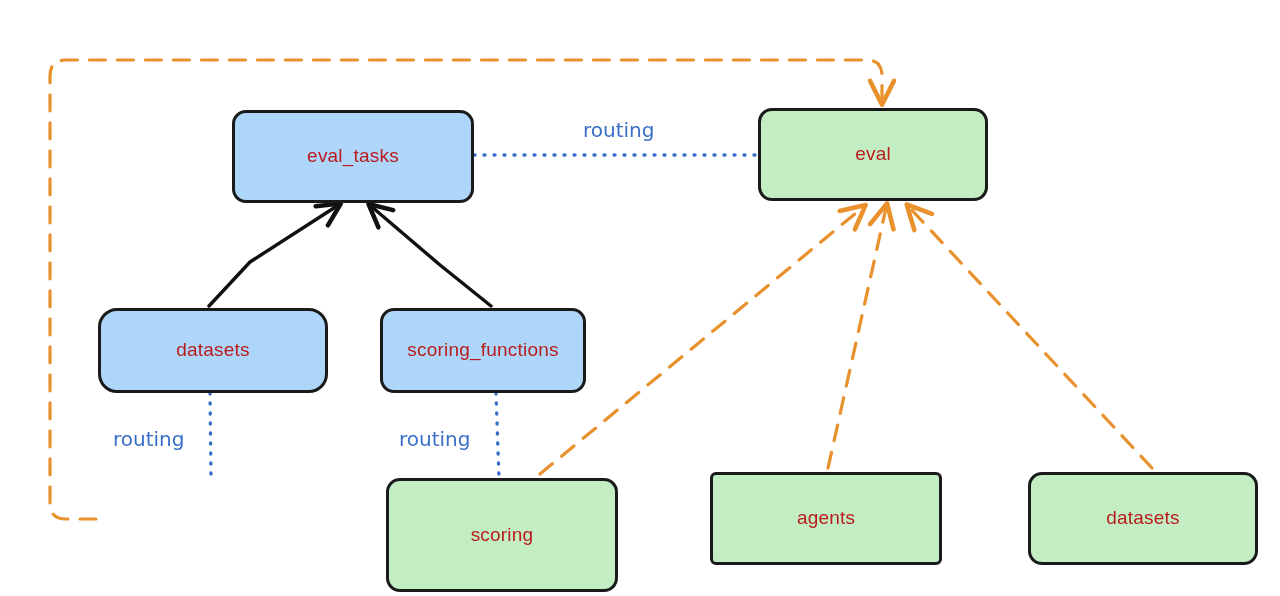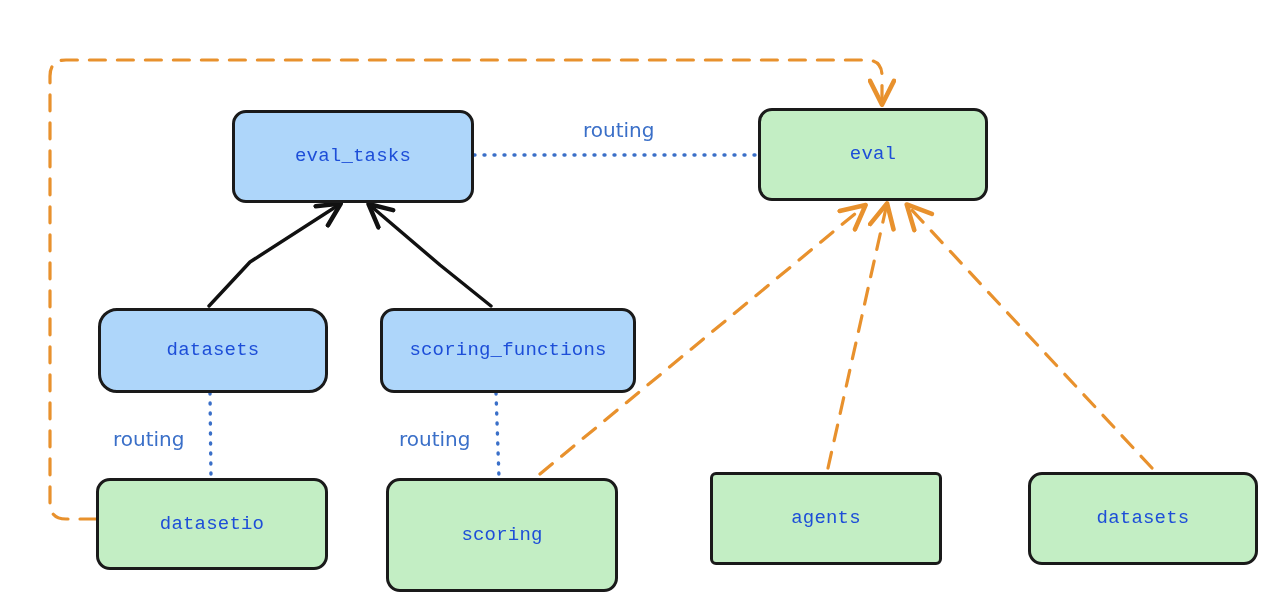--- a/index.html
+++ b/index.html
@@ -37,23 +37,23 @@
     border-radius: 14px;
     text-align: center;
   }
   .node-api {
     background: #aed6fa;
   }
   .node-provider {
     background: #c3eec4;
   }
   .node-label {
-    font-family: Liberation Mono, monospace;
+    font-family: Liberation Sans, sans-serif;
     font-size: 19px;
-    color: #1d4ed8;
+    color: #b91c1c;
     letter-spacing: 0.2px;
     line-height: 1.1;
     padding: 0 6px;
     white-space: nowrap;
   }
   .edge-label {
     position: absolute;
     font-family: "DejaVu Sans", sans-serif;
     font-size: 20px;
     color: #3a6fc8;
@@ -102,27 +102,24 @@
   </div>
 
   <div class="node node-provider" style="left:758px; top:108px; width:230px; height:93px;">
     <span class="node-label">eval</span>
   </div>
 
   <div class="node node-api" style="left:98px; top:308px; width:230px; height:85px;border-radius:19px;">
     <span class="node-label">datasets</span>
   </div>
 
-  <div class="node node-api" style="left:380px; top:308px; width:256px; height:85px;">
+  <div class="node node-api" style="left:380px; top:308px; width:206px; height:85px;">
     <span class="node-label">scoring_functions</span>
   </div>
 
-  <div class="node node-provider" style="left:96px; top:478px; width:232px; height:92px;">
-    <span class="node-label">datasetio</span>
-  </div>
 
   <div class="node node-provider" style="left:386px; top:478px; width:232px; height:114px;">
     <span class="node-label">scoring</span>
   </div>
 
   <div class="node node-provider" style="left:710px; top:472px; width:232px; height:93px;border-radius:6px;">
     <span class="node-label">agents</span>
   </div>
 
   <div class="node node-provider" style="left:1028px; top:472px; width:230px; height:93px;">

